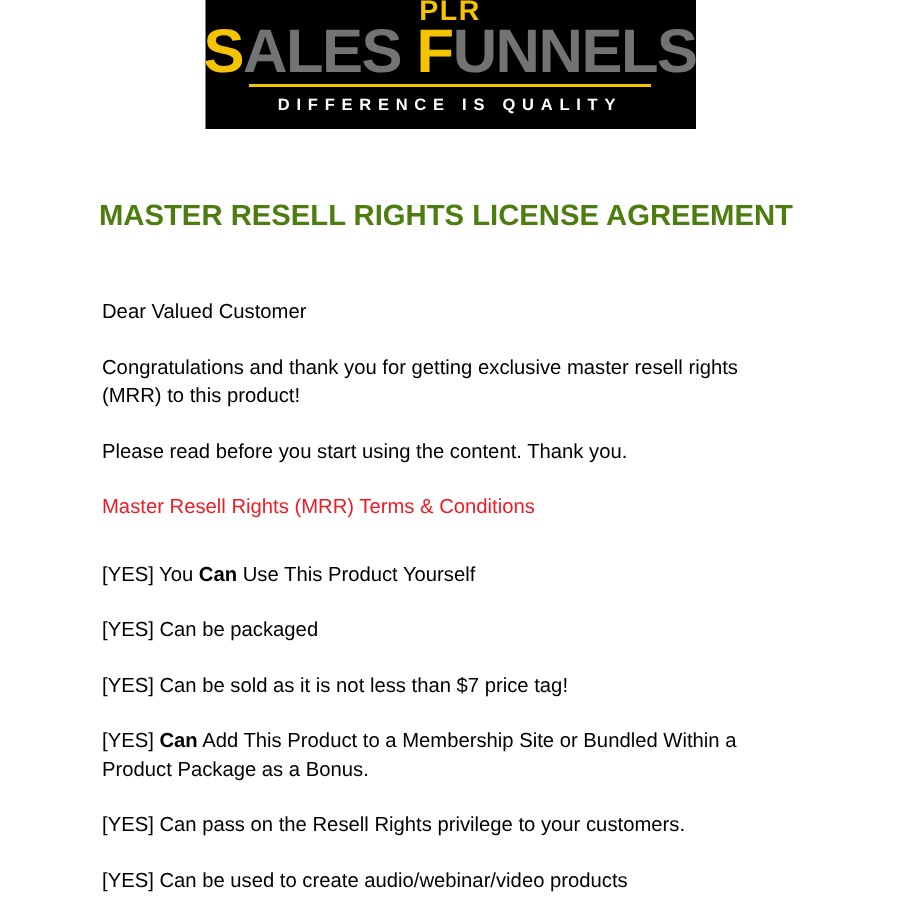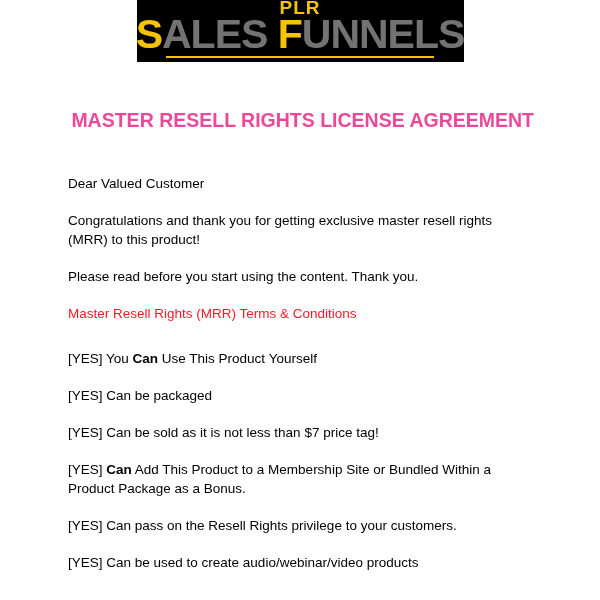--- a/index.html
+++ b/index.html
@@ -23,21 +23,21 @@
 
   
   .logo-wrap {
     width: 100%;
     display: flex;
     justify-content: center;
     padding-top: 0px;
   }
   .logo {
     width: 327px;
-    height: 62px;
+    height: 86px;
     background: #000000;
     position: relative;
     overflow: hidden;
   }
   .logo-plr {
     position: absolute;
     top: -2px;
     left: 50%;
     transform: translateX(-50%);
     color: #f5c400;
@@ -84,22 +84,22 @@
     font-weight: bold;
     font-size: 11px;
     letter-spacing: 4.5px;
     line-height: 20px;
     white-space: nowrap;
   }
 
   
   .doc-title {
     margin: 44px 66px 0 66px;
-    text-align: right;
-    color: #ec4899;
+    text-align: left;
+    color: #4d7c0f;
     font-family: "Liberation Sans", sans-serif;
     font-weight: bold;
     font-size: 19.5px;
     line-height: 28px;
   }
 
   
   .body {
     margin: 0;
     padding: 40px 66px 0 68px;

